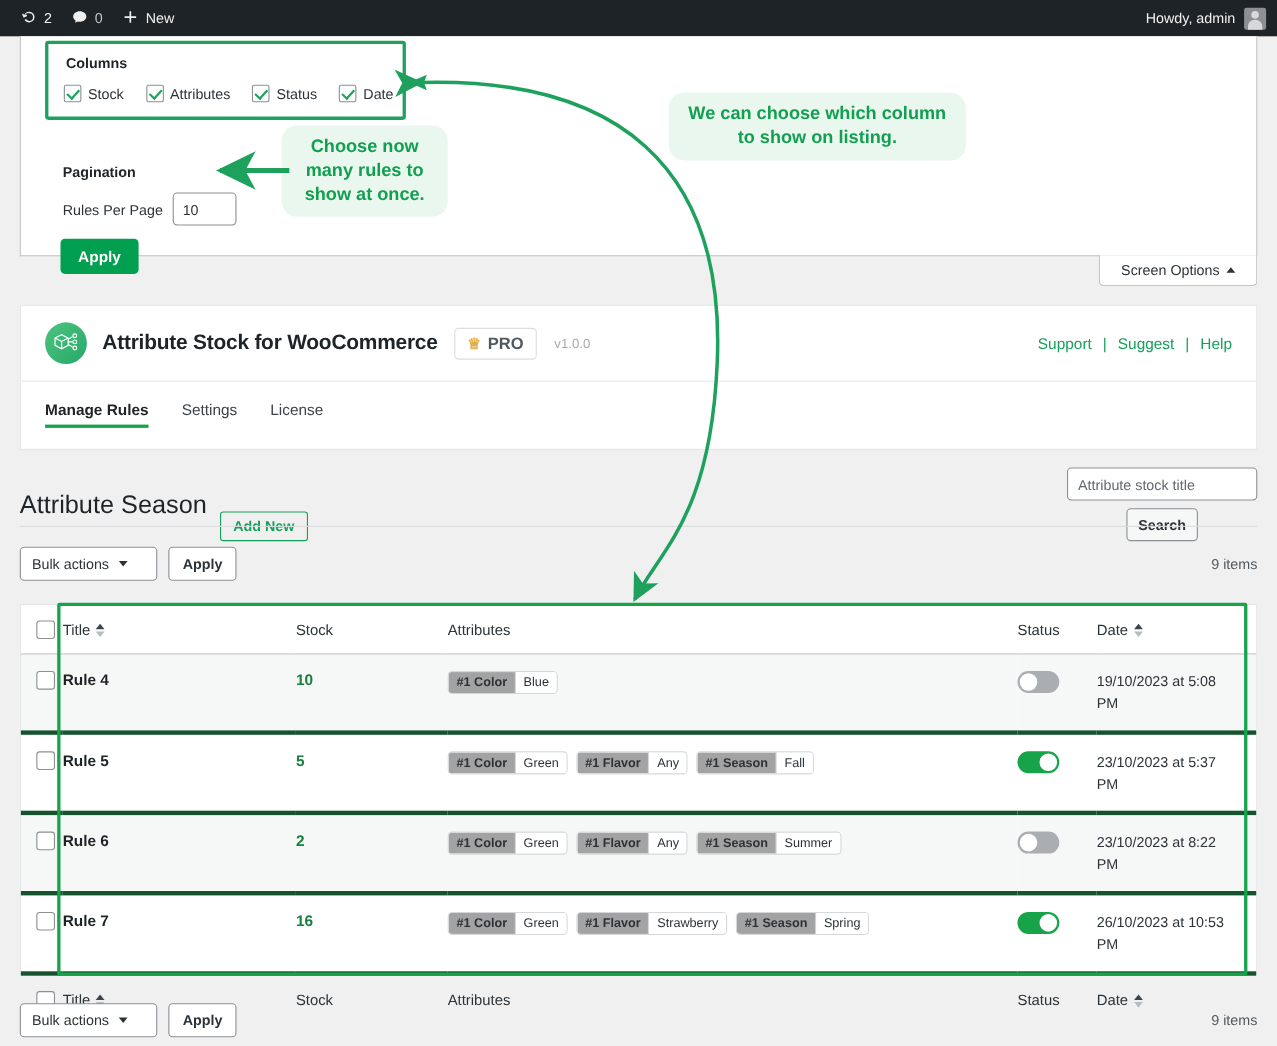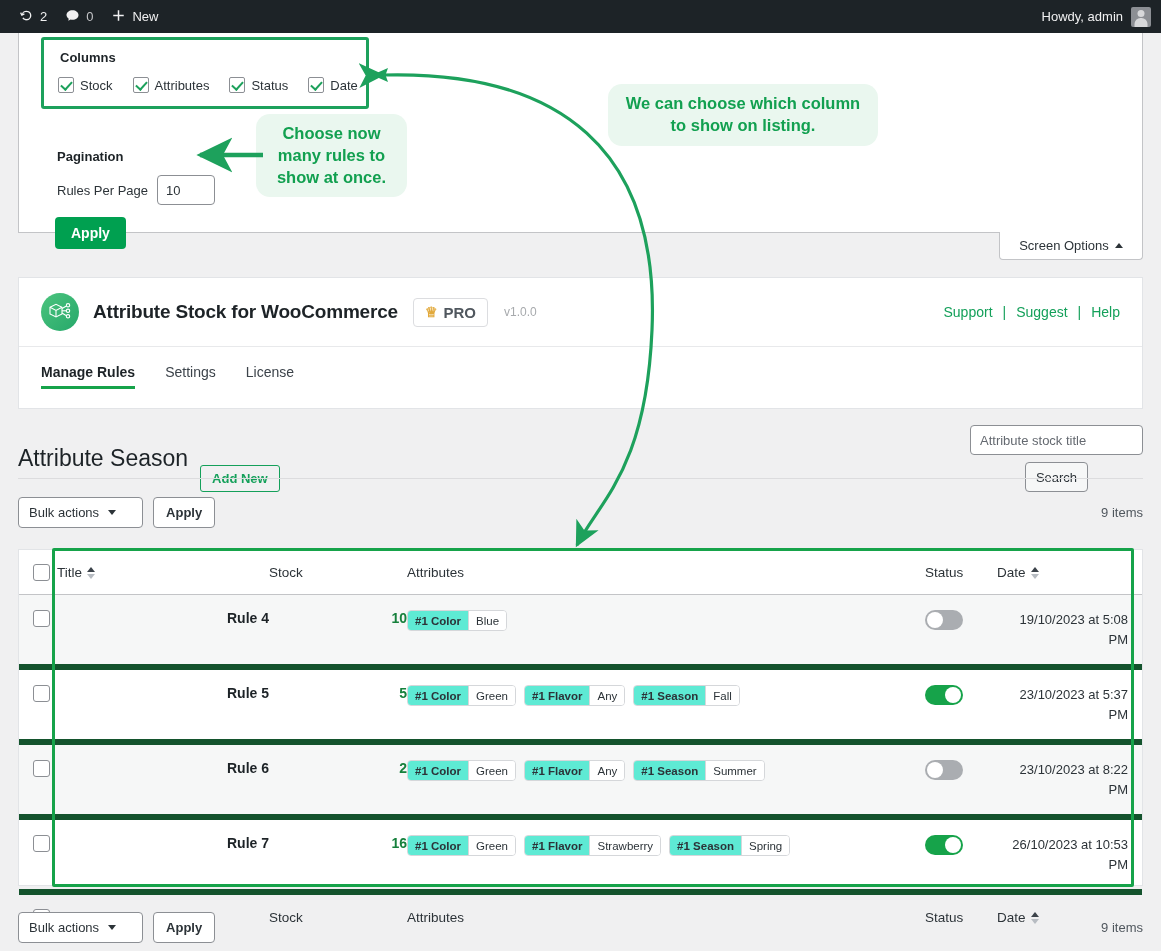--- a/index.html
+++ b/index.html
@@ -125,21 +125,21 @@
   }
   .search-wrap { margin-left:auto; display:flex; align-items:center; gap:7px;flex-direction:column; }
   .search-input {
     width:173px;height:30px;border:1px solid #8c8f94;border-radius:4px;
     padding:0 9px;font-size:13px;color:#2c3338;background:#fff;
     font-family:"Liberation Sans", sans-serif;
   }
   .search-input::placeholder { color:#646970; }
   .btn-sec {
     height:30px;border:1px solid #8c8f94;border-radius:4px;background:#f6f7f7;
-    color:#2c3338;font-size:13px;font-weight:400;padding:0 10px;
+    color:#2c3338;font-size:13px;font-weight:700;padding:0 10px;
     font-family:"Liberation Sans", sans-serif; cursor:pointer;
   }
   .hr-line { position:absolute; left:18px; top:478px; width:1125px; height:1px; background:#dcdcde; }
 
   
   .tablenav { position:absolute; left:18px; width:1125px; display:flex; align-items:center; }
   .tablenav.top { top:497px; }
   .tablenav.bottom { top:912px; }
   .bulk-sel {
     height:31px;border:1px solid #8c8f94;border-radius:4px;background:#fff;
@@ -176,32 +176,32 @@
   thead th, tfoot th {
     font-size:13.5px; color:#2c3338; font-weight:400;
     padding:14px 0 13px 0; border-bottom:1px solid #c3c4c7; vertical-align:middle;
   }
   tfoot th { border-bottom:none; border-top:1px solid #c3c4c7; }
   thead th.c-cb, tfoot th.c-cb { padding-left:14px; }
   .sortbox { display:inline-flex; align-items:center; gap:5px; }
   .sort-arrows { display:inline-flex; flex-direction:column; gap:2px; }
   .sa-up { width:0;height:0;border-left:4px solid transparent;border-right:4px solid transparent;border-bottom:5px solid #3c434a; }
   .sa-dn { width:0;height:0;border-left:4px solid transparent;border-right:4px solid transparent;border-top:5px solid #b7bcc2; }
-  tbody td { padding:15px 0 15px 0; font-size:13.5px; color:#2c3338; border-bottom:6px solid #14532d;text-align:right; }
+  tbody td { padding:15px 0 15px 0; font-size:13.5px; color:#2c3338; border-bottom:4px solid #14532d; }
   tbody td.c-cb { padding-left:14px; }
   tbody tr.alt td { background:#f6f7f7; }
   .row-cb {
     width:17px;height:17px;border:1px solid #8c8f94;border-radius:3px;background:#fff;display:block;
   }
   .rule-title { font-weight:700; color:#1d2327; font-size:14px; }
   .stock-val { font-weight:700; color:#16803c; font-size:14px; }
   .pills { display:flex; flex-wrap:wrap; gap:8px; }
   .pill { display:inline-flex; border:1px solid #d5d7da; border-radius:4px; overflow:hidden; height:21px; }
   .pill .k {
-    background:#5eead4; color:#2c3338; font-size:11.5px; font-weight:700;
+    background:#a3a3a3; color:#2c3338; font-size:11.5px; font-weight:700;
     padding:0 7px; display:flex; align-items:center; border-right:1px solid #d5d7da;
   }
   .pill .v {
     background:#fff; color:#2c3338; font-size:11.5px; padding:0 7px;
     display:flex; align-items:center;
   }
   .toggle { width:38px; height:20px; border-radius:10px; background:#aaadb1; position:relative; display:block; }
   .toggle.on { background:#16a34a; }
   .toggle::after {
     content:""; position:absolute; top:2px; left:2px; width:16px; height:16px;

